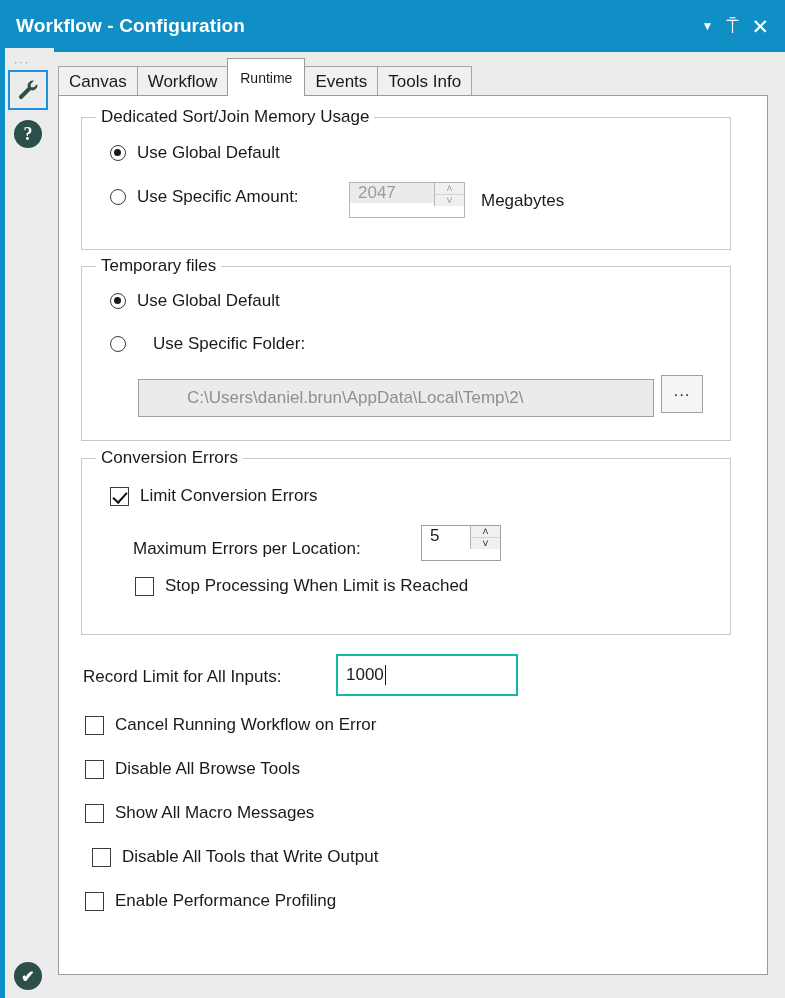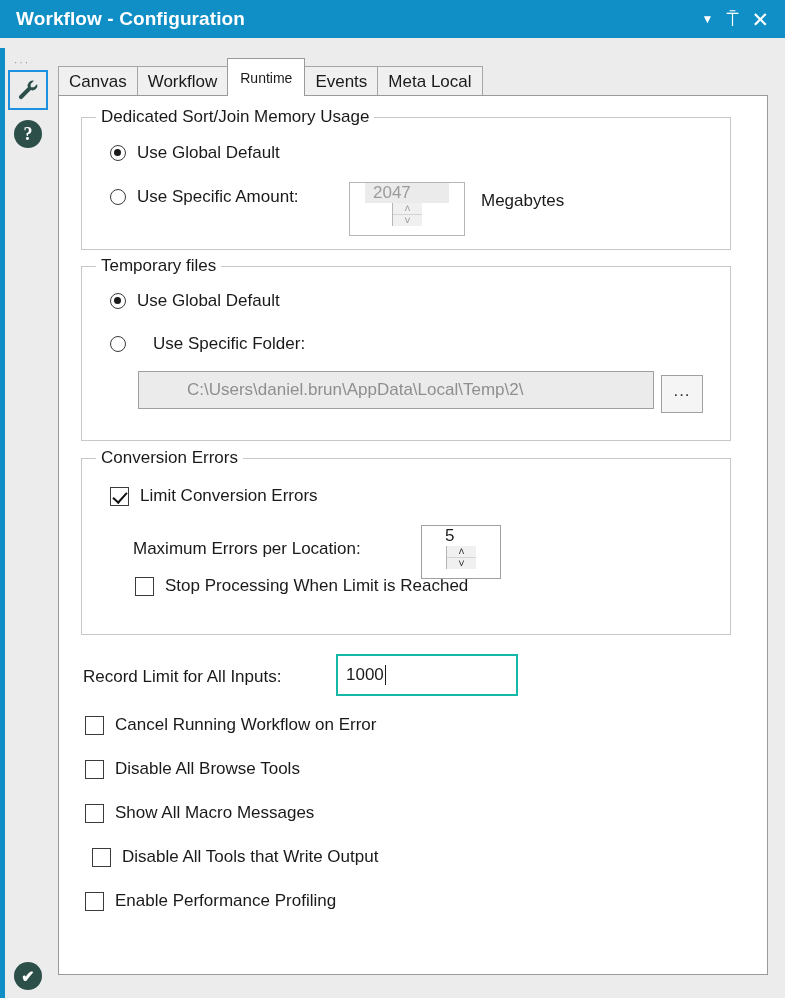--- a/index.html
+++ b/index.html
@@ -12,21 +12,21 @@
   }
   #app {
     position: relative;
     width: 785px; height: 998px;
     background: #ececed;
   }
 
   
   .titlebar {
     position: absolute; left: 0; top: 0;
-    width: 785px; height: 38px;
+    width: 785px; height: 52px;
     background: #0f8fc6;
     display: flex; align-items: center;
   }
   .titlebar-text {
     color: #ffffff;
     font-size: 19px;
     font-weight: bold;
     margin-left: 16px;
     letter-spacing: 0.1px;
     white-space: nowrap;
@@ -176,23 +176,22 @@
     width: 6px; height: 12px;
     border: solid #111111;
     border-width: 0 2.6px 2.6px 0;
     transform: rotate(42deg);
   }
 
   
   .spinner {
     display: flex;
     border: 1px solid #a0a0a0;
-    height: 54px;
-    align-items: center;
-    flex-direction: column;
+    height: 36px;
+    align-items: flex-start;
   }
   .spin-field {
     display: flex; align-items: center;
     padding-left: 8px;
     font-size: 17px;
     background: #ffffff;
     color: #1a1a1a;
   }
   .spinner.disabled { border-color: #b5b5b5; }
   .spinner.disabled .spin-field { background: #ebebeb; color: #9b9b9b; }
@@ -275,21 +274,21 @@
     <div class="rail-btn status">
       <span class="circ-icon check">✔</span>
     </div>
   </div>
 
   <div class="tabstrip">
     <div class="tab">Canvas</div>
     <div class="tab">Workflow</div>
     <div class="tab active">Runtime</div>
     <div class="tab">Events</div>
-    <div class="tab">Meta Local</div>
+    <div class="tab">Tools Info</div>
   </div>
 
   <div class="panel">
 
     <div class="group" style="left:22px; top:21px; width:650px; height:133px;">
       <div class="group-label">Dedicated Sort/Join Memory Usage</div>
 
       <div class="row" style="left:28px; top:25px;">
         <span class="radio on"></span>
         <span class="ctl-label">Use Global Default</span>
@@ -317,21 +316,21 @@
       <div class="row" style="left:28px; top:24px;">
         <span class="radio on"></span>
         <span class="ctl-label">Use Global Default</span>
       </div>
 
       <div class="row" style="left:28px; top:67px;gap:16px;">
         <span class="radio"></span>
         <span class="ctl-label">Use Specific Folder:</span>
       </div>
 
-      <div class="textfield" style="position:absolute; left:56px; top:104px; width:516px;padding-left:48px;">C:\Users\daniel.brun\AppData\Local\Temp\2\</div>
+      <div class="textfield" style="position:absolute; left:56px; top:112px; width:516px;padding-left:48px;">C:\Users\daniel.brun\AppData\Local\Temp\2\</div>
 
       <div class="browse-btn" style="position:absolute; left:579px; top:108px;">...</div>
     </div>
 
     <div class="group" style="left:22px; top:362px; width:650px; height:177px;">
       <div class="group-label">Conversion Errors</div>
 
       <div class="row" style="left:28px; top:27px;">
         <span class="checkbox on"></span>
         <span class="ctl-label">Limit Conversion Errors</span>

